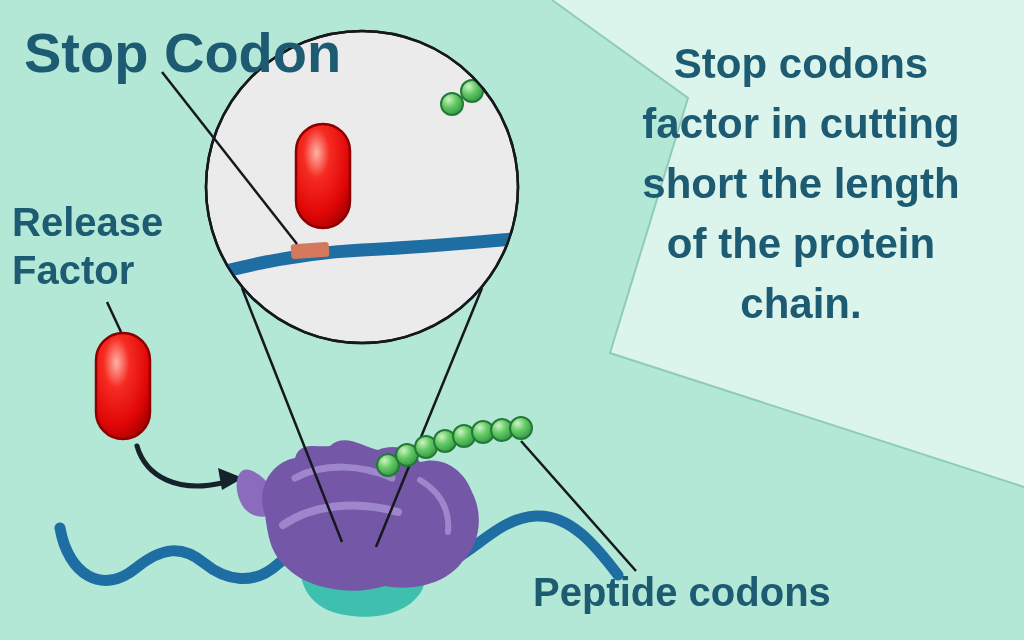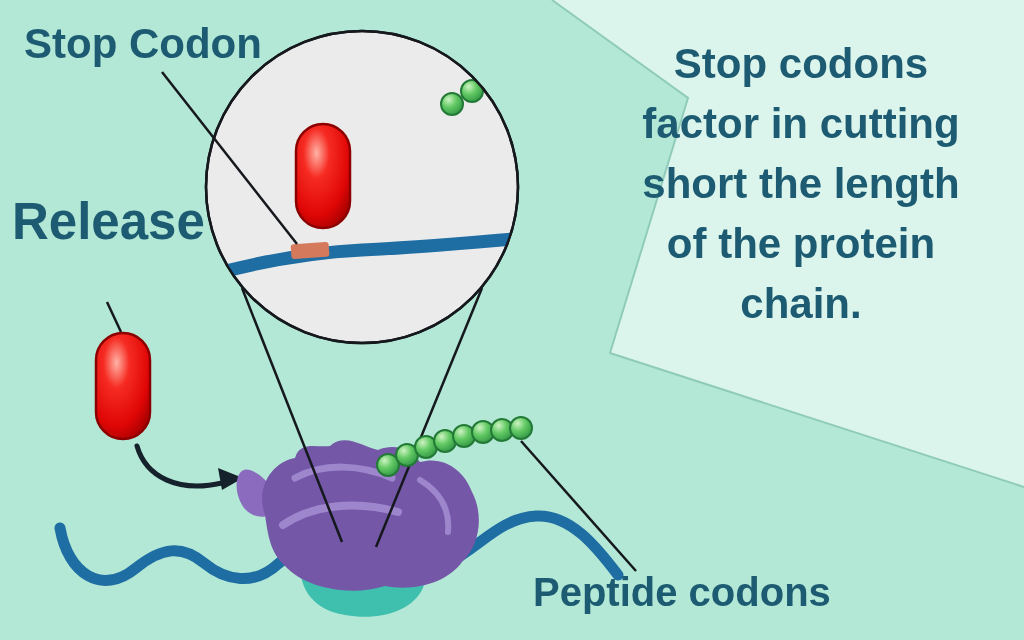--- a/index.html
+++ b/index.html
@@ -10,22 +10,22 @@
     overflow:hidden;
     font-family:"Liberation Sans", sans-serif;
   }
   svg{position:absolute;left:0;top:0;}
   .label{
     position:absolute;
     color:#1d5b72;
     font-weight:700;
     z-index:5;
   }
-  #stop-codon-label{left:24px;top:20px;font-size:42px;}
-  #release-factor-label{left:12px;top:198px;width:182px;text-align:center;font-size:51px;line-height:48px;}
+  #stop-codon-label{left:24px;top:20px;font-size:56px;}
+  #release-factor-label{left:12px;top:198px;width:182px;text-align:left;font-size:40px;line-height:48px;}
   #peptide-chain-label{left:533px;top:570px;font-size:40px;}
   #panel-text{
     position:absolute;
     left:600px;top:34px;width:402px;
     text-align:center;
     color:#1d5b72;
     font-weight:700;
     font-size:42px;line-height:60px;
     z-index:5;
   }
@@ -104,20 +104,21 @@
       <circle cx="483" cy="432" r="11" fill="url(#beadGrad)" stroke="#237a36" stroke-width="2"></circle>
       <circle cx="502" cy="430" r="11" fill="url(#beadGrad)" stroke="#237a36" stroke-width="2"></circle>
       <circle cx="521" cy="428" r="11" fill="url(#beadGrad)" stroke="#237a36" stroke-width="2"></circle>
     </g>
   </svg>
 
   <div id="stop-codon-label" class="label">Stop Codon</div>
 
   <div id="release-factor-label" class="label">
     <div>Release</div>
+    <div>Factor</div>
   </div>
 
   <div id="peptide-chain-label" class="label">Peptide codons</div>
 
   <div id="panel-text">
     <div>Stop codons</div>
     <div>factor in cutting</div>
     <div>short the length</div>
     <div>of the protein</div>
     <div>chain.</div>

